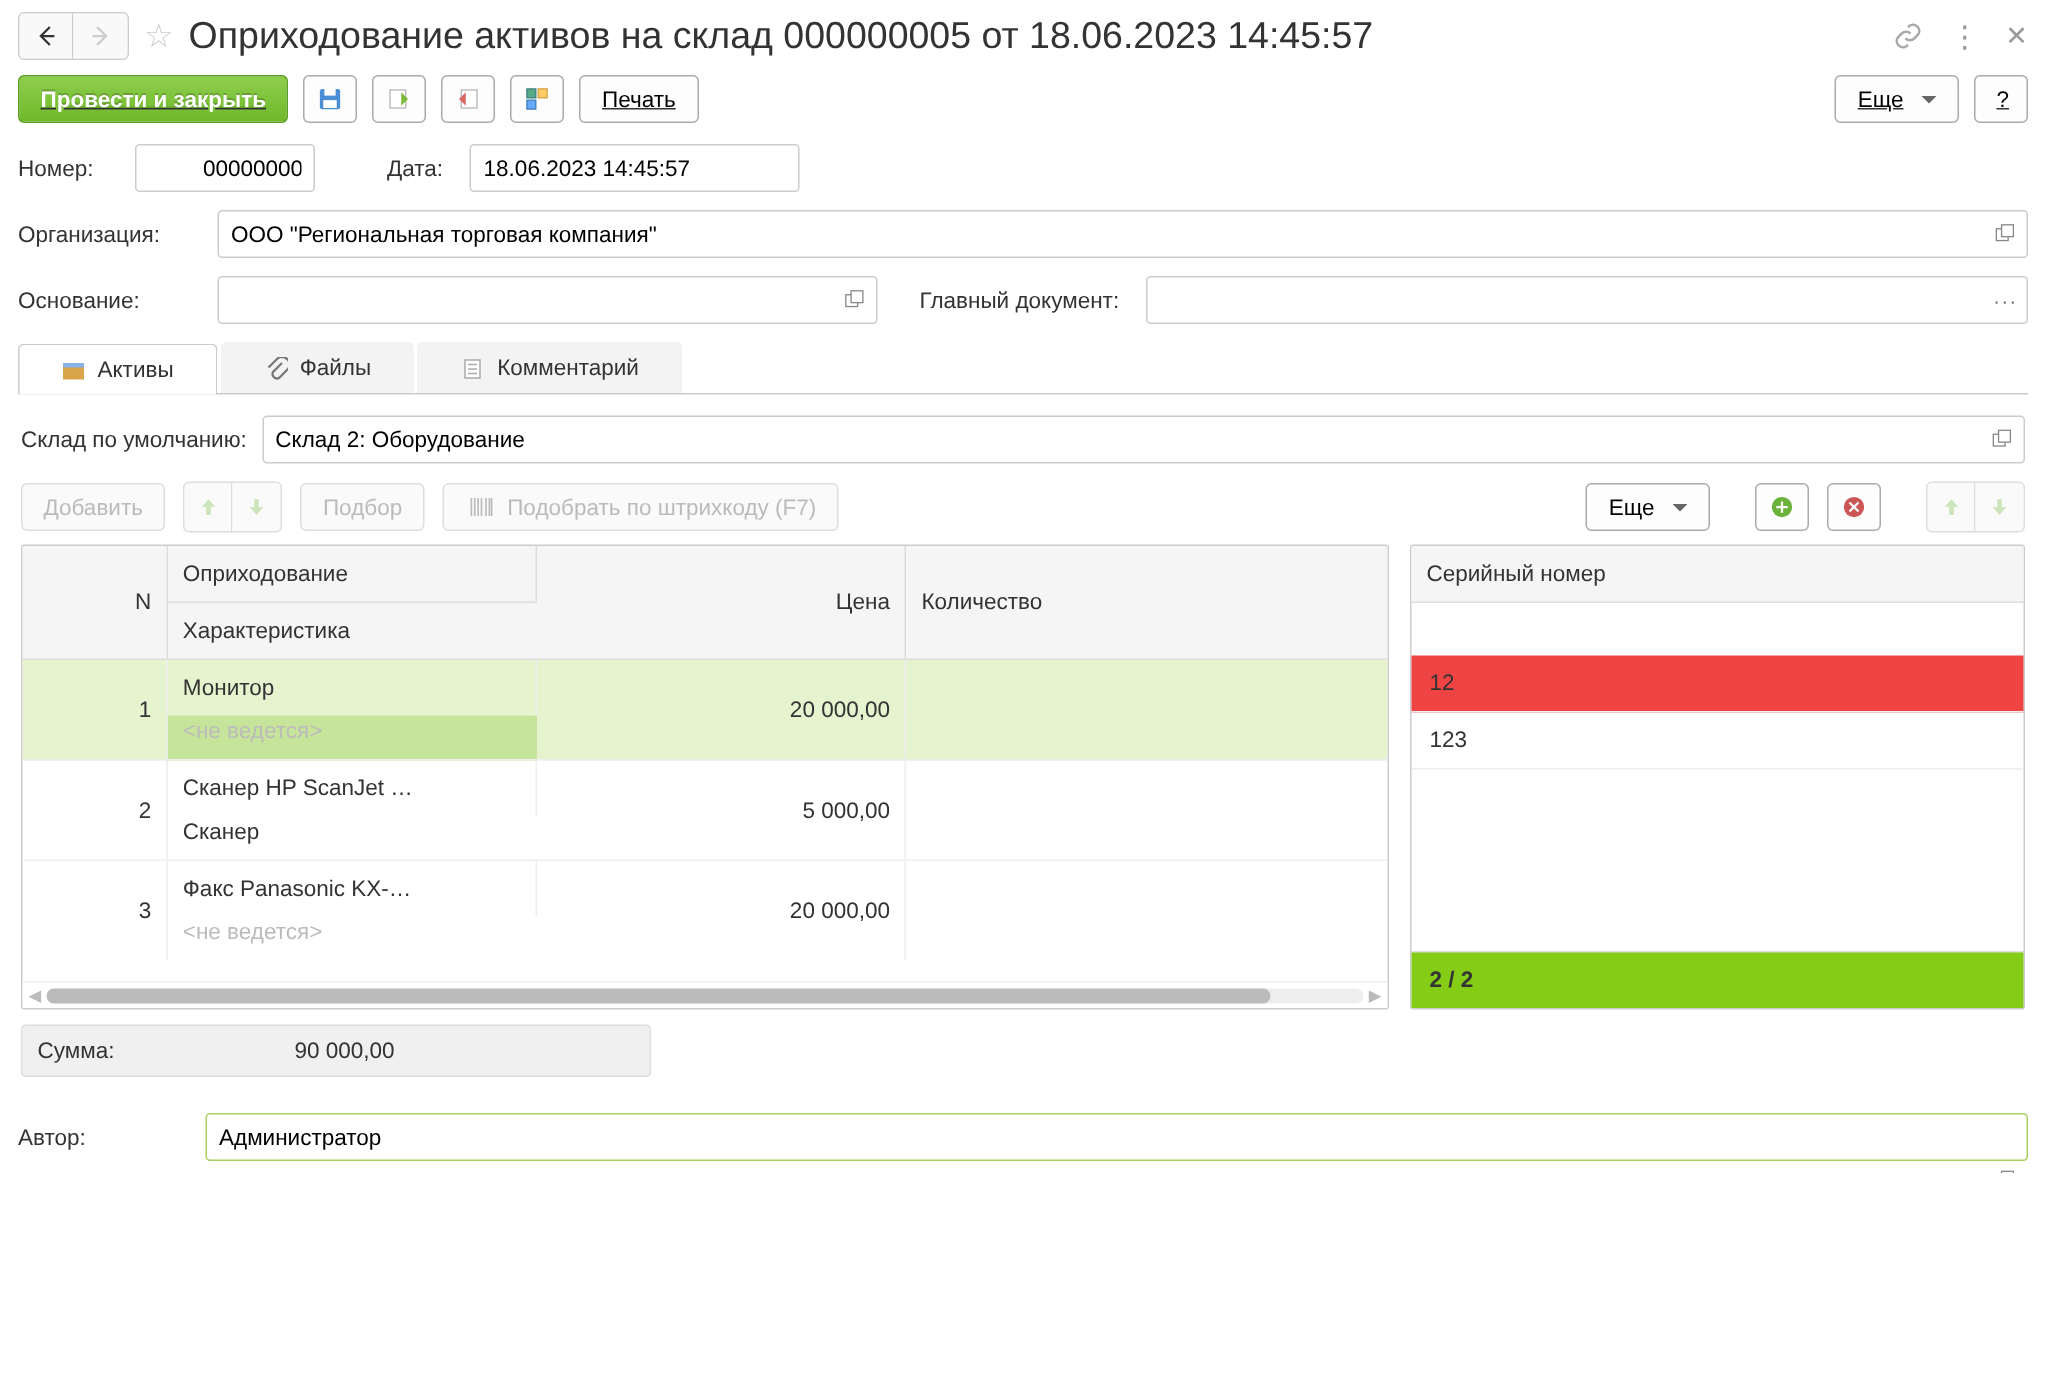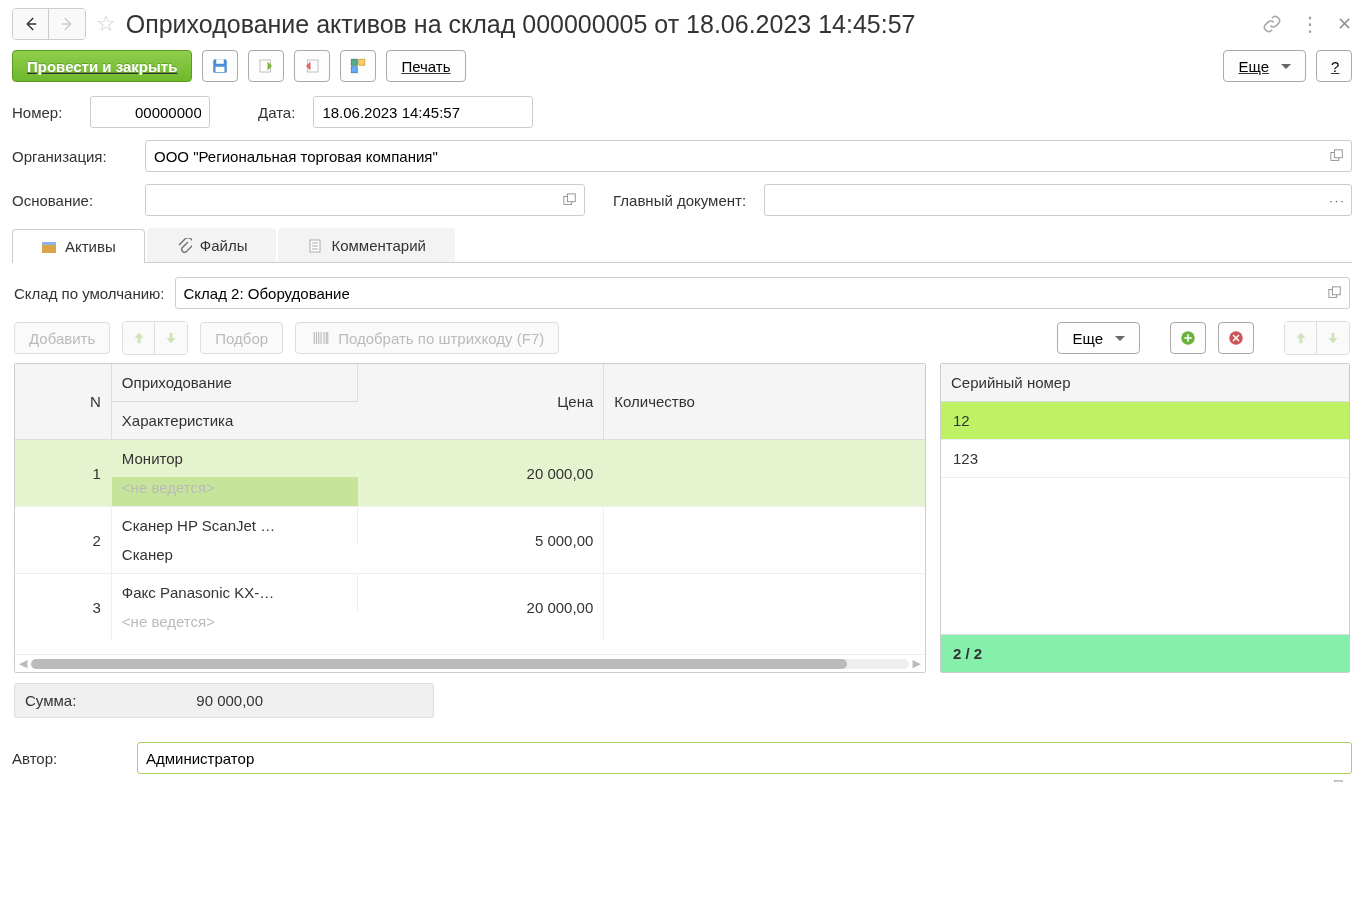--- a/index.html
+++ b/index.html
@@ -58,23 +58,23 @@
 .col-qty { width:300px; }
 .row-sep { border-top: 1px solid #eee; }
 .row-selected { background: #e6f3cf; }
 .row-selected .cell-highlight { background: #c6e59a; }
 .subrow td { padding-top: 2px; }
 .greytext { color: #bbb; }
 
 .serials-table { border: 1px solid #ccc; border-radius: 2px; flex:1; display:flex; flex-direction:column;}
 .serials-header { background: #f5f5f5; padding: 10px; border-bottom: 1px solid #ddd; }
 .serials-row { padding: 10px 12px; border-bottom: 1px solid #eee; }
-.serials-row.selected { background: #bef264; }
+.serials-row.selected { background: #ef4444; margin-top: 35px; }
 .serials-body{flex:1;}
-.serials-footer { padding: 10px 12px; font-weight: bold; background:#86efac; border-top:1px solid #ddd;}
+.serials-footer { padding: 10px 12px; font-weight: bold; background:#84cc16; border-top:1px solid #ddd;}
 
 .scrollbar-imit { height: 18px; background: #fff; display:flex; align-items: center; padding:0 4px; gap:4px; border-top:1px solid #eee;}
 .scrollbar-track { flex:1; height:10px; background:#eee; border-radius:5px; position:relative;}
 .scrollbar-thumb { position:absolute; left:0; width:93%; height:10px; background:#bbb; border-radius:5px;}
 .scroll-arr { color:#bbb; font-size:11px;}
 
 .sum-row { display: flex; margin-top: 10px; }
 .sum-box { display:flex; background:#f0f0f0; border:1px solid #ddd; border-radius:3px; padding:8px 10px; gap: 120px; width:420px;}
 
 .author-row { display:flex; align-items:center; gap:10px; margin-top:16px;}

